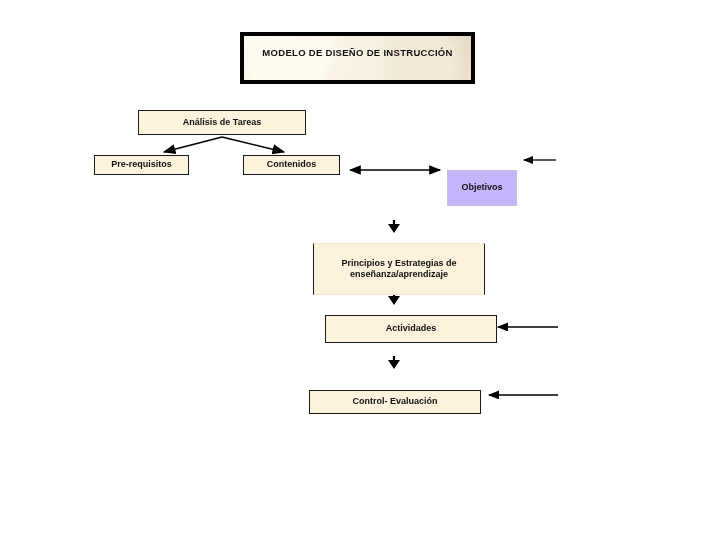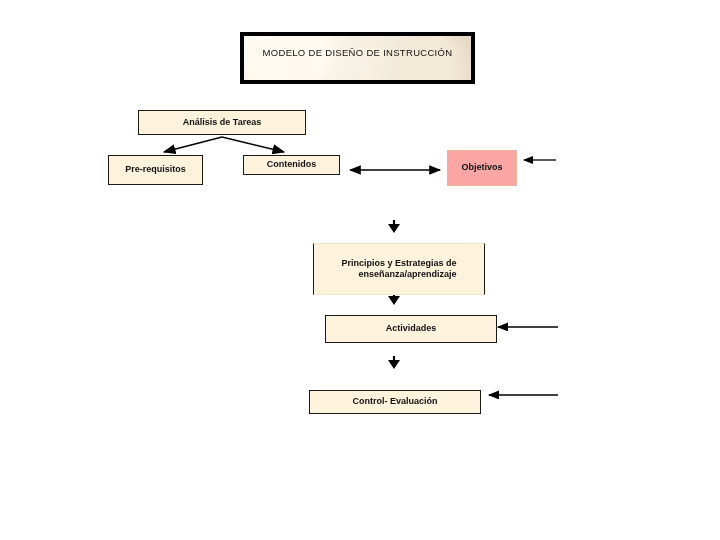--- a/index.html
+++ b/index.html
@@ -36,57 +36,58 @@
       radial-gradient(circle at 48% 12%, rgba(206,188,158,0.55) 0 18%, rgba(255,255,255,0) 55%),
       radial-gradient(circle at 88% 20%, rgba(200,182,152,0.5) 0 16%, rgba(255,255,255,0) 52%),
       radial-gradient(circle at 10% 86%, rgba(198,180,150,0.45) 0 20%, rgba(255,255,255,0) 56%),
       linear-gradient(125deg, #efe6d2 0%, #ddcfb5 35%, #e9e0cb 58%, #cfc0a4 80%, #e6dcc5 100%);
     display: flex;
     align-items: center;
     justify-content: center;
   }
   .title-banner .banner-text {
     font-size: 9.5px;
-    font-weight: normal;
+    font-weight: bold;
     color: #111111;
     letter-spacing: 0.3px;
     text-align: center;
     position: relative;
     top: -6px;
     white-space: nowrap;
   }
 
   
   .node {
     position: absolute;
     box-sizing: border-box;
     background: #fdf2dc;
     border: 1px solid #1a1a1a;
     display: flex;
     align-items: center;
     justify-content: center;
-    text-align: right;
+    text-align: center;
     color: #111111;
     font-weight: bold;
     font-size: 9px;
     line-height: 1.25;
   }
   .node.soft {
     border: 1px solid rgba(215,196,160,0.45);
-    background: #fca5a5;
+    background: #c4b5fd;
+    margin-top: 20px;
   }
   .node.side-only {
     border-top: 1px solid rgba(222,206,172,0.35);
     border-bottom: 1px solid rgba(222,206,172,0.35);
     border-left: 1px solid #1a1a1a;
     border-right: 1px solid #1a1a1a;
   }
 
   #node-analisis    { left: 138px; top: 110px; width: 168px; height: 25px; }
-  #node-prereq      { left: 108px; top: 155px; width: 95px;  height: 30px; }
+  #node-prereq      { left: 94px; top: 155px; width: 95px;  height: 20px; }
   #node-contenidos  { left: 243px; top: 155px; width: 97px;  height: 20px; }
   #node-objetivos   { left: 447px; top: 150px; width: 70px;  height: 36px; }
   #node-principios  { left: 313px; top: 243px; width: 172px; height: 52px; }
   #node-actividades { left: 325px; top: 315px; width: 172px; height: 28px; }
   #node-control     { left: 309px; top: 390px; width: 172px; height: 24px; }
 
   .node-label { display: block; padding: 0 4px; }
 
   
   [data-interactable="true"] { cursor: default; }

